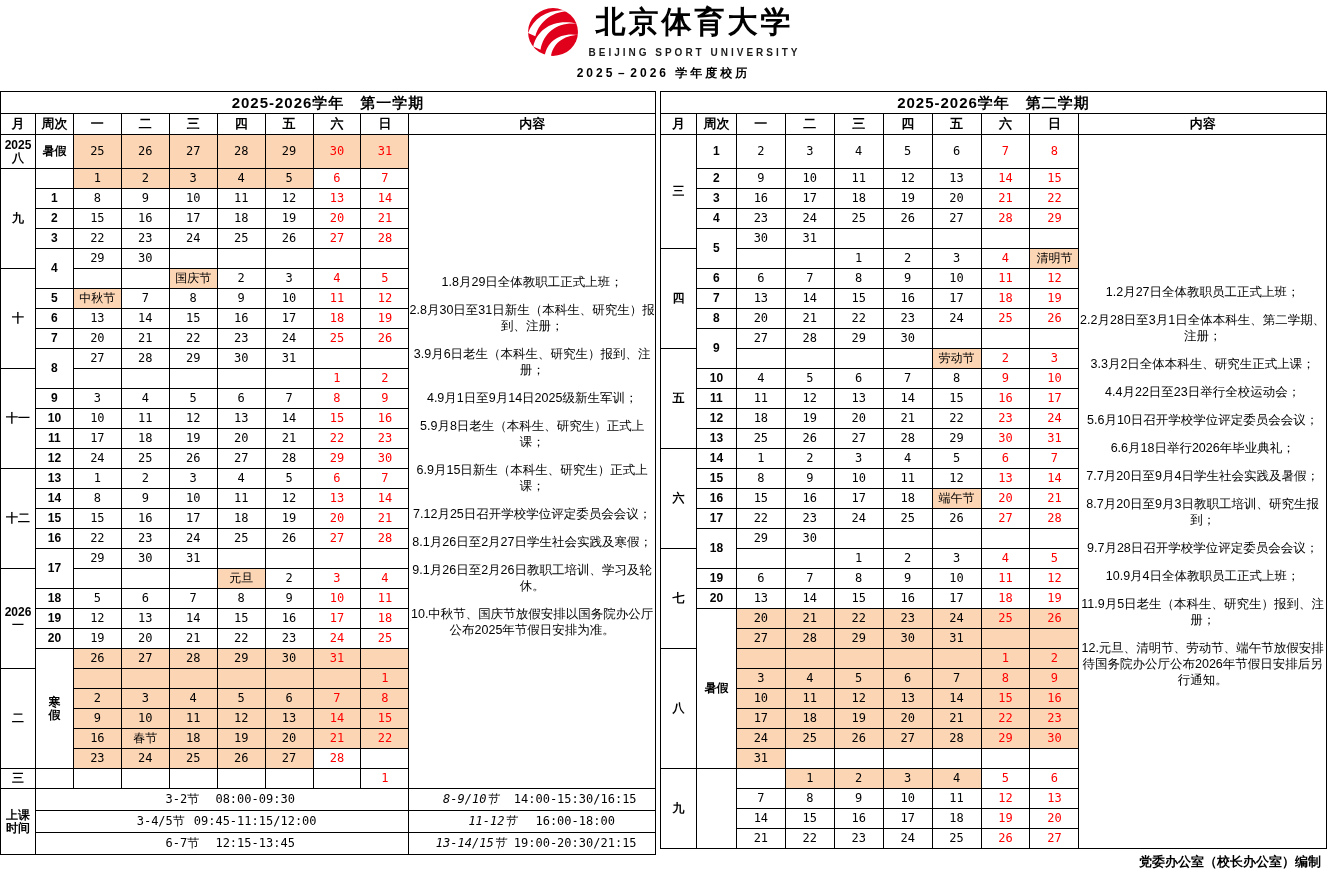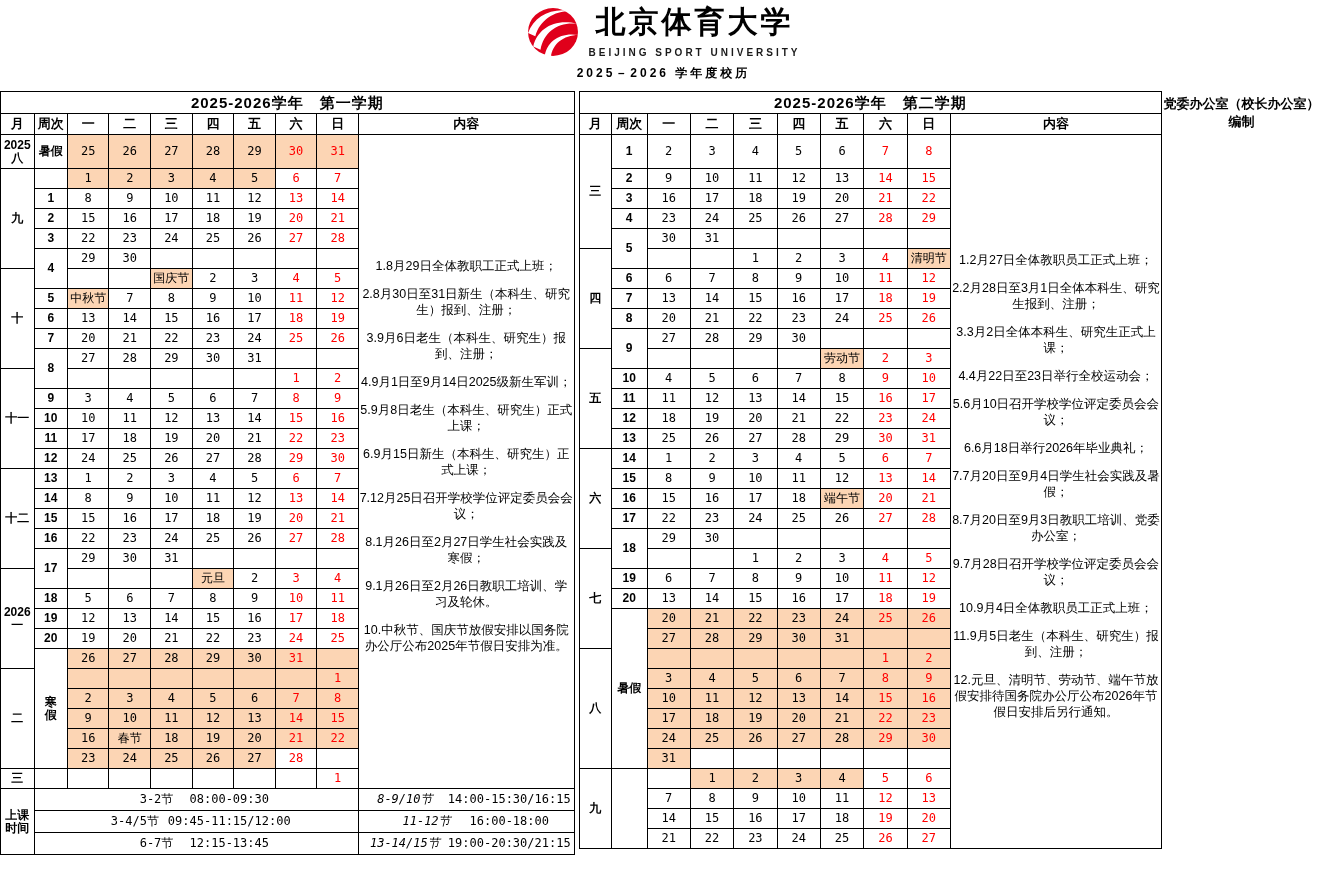--- a/index.html
+++ b/index.html
@@ -23,22 +23,22 @@
   .week-cell{font-weight:bold;font-size:12.5px;white-space:pre-line;line-height:1.2;}
   .day-cell{font-family:"DejaVu Sans Mono","Liberation Sans",monospace;font-size:12px;}
   .red{color:#ff0000;}
   .hl{background:#fcd5b4;}
   .notes-cell{vertical-align:top;text-align:left;padding:8px 4px 0 5px;}
   .notes-cell p{margin:0 0 12px 0;font-size:12.5px;line-height:1.28;}
   .cal tr.time-row{height:22px;}
   .time-cell{text-align:left;padding-left:6px;font-family:"DejaVu Sans Mono","Liberation Sans",monospace;font-size:12px;}
   .slot{display:inline-block;min-width:66px;}
   .slot.wide{min-width:86px;font-style:italic;}
-  .right-col{display:flex;flex-direction:row;}
-  .credit{text-align:center;font-weight:bold;font-size:13px;padding:4px 6px 0 0;}
+  .right-col{display:flex;flex-direction:column;}
+  .credit{text-align:right;font-weight:bold;font-size:13px;padding:4px 6px 0 0;}
 </style>
 </head>
 <body>
 
 <div class="header">
   <div class="logo-row">
     <svg width="54" height="52" viewBox="0 0 100 100">
       <ellipse cx="50" cy="50" rx="48" ry="46" fill="#e0001b"></ellipse>
       <path d="M2,52 C14,18 48,2 88,10 C55,8 25,26 16,58 Z" fill="#ffffff"></path>
       <path d="M12,78 C20,44 52,24 96,34 C60,30 32,50 26,84 Z" fill="#ffffff"></path>
@@ -468,27 +468,27 @@
             <td rowspan="1" class="week-cell">1</td>
             <td class="day-cell">2</td>
             <td class="day-cell">3</td>
             <td class="day-cell">4</td>
             <td class="day-cell">5</td>
             <td class="day-cell">6</td>
             <td class="day-cell red">7</td>
             <td class="day-cell red">8</td>
             <td rowspan="35" class="notes-cell">
               <p>1.2月27日全体教职员工正式上班；</p>
-              <p>2.2月28日至3月1日全体本科生、研究生报到、注册；</p>
+              <p>2.2月28日至3月1日全体本科生、第二学期、注册；</p>
               <p>3.3月2日全体本科生、研究生正式上课；</p>
               <p>4.4月22日至23日举行全校运动会；</p>
               <p>5.6月10日召开学校学位评定委员会会议；</p>
               <p>6.6月18日举行2026年毕业典礼；</p>
               <p>7.7月20日至9月4日学生社会实践及暑假；</p>
-              <p>8.7月20日至9月3日教职工培训、党委办公室；</p>
+              <p>8.7月20日至9月3日教职工培训、研究生报到；</p>
               <p>9.7月28日召开学校学位评定委员会会议；</p>
               <p>10.9月4日全体教职员工正式上班；</p>
               <p>11.9月5日老生（本科生、研究生）报到、注册；</p>
               <p>12.元旦、清明节、劳动节、端午节放假安排待国务院办公厅公布2026年节假日安排后另行通知。</p>
             </td>
           </tr>
           <tr>
             <td rowspan="1" class="week-cell">2</td>
             <td class="day-cell">9</td>
             <td class="day-cell">10</td>

